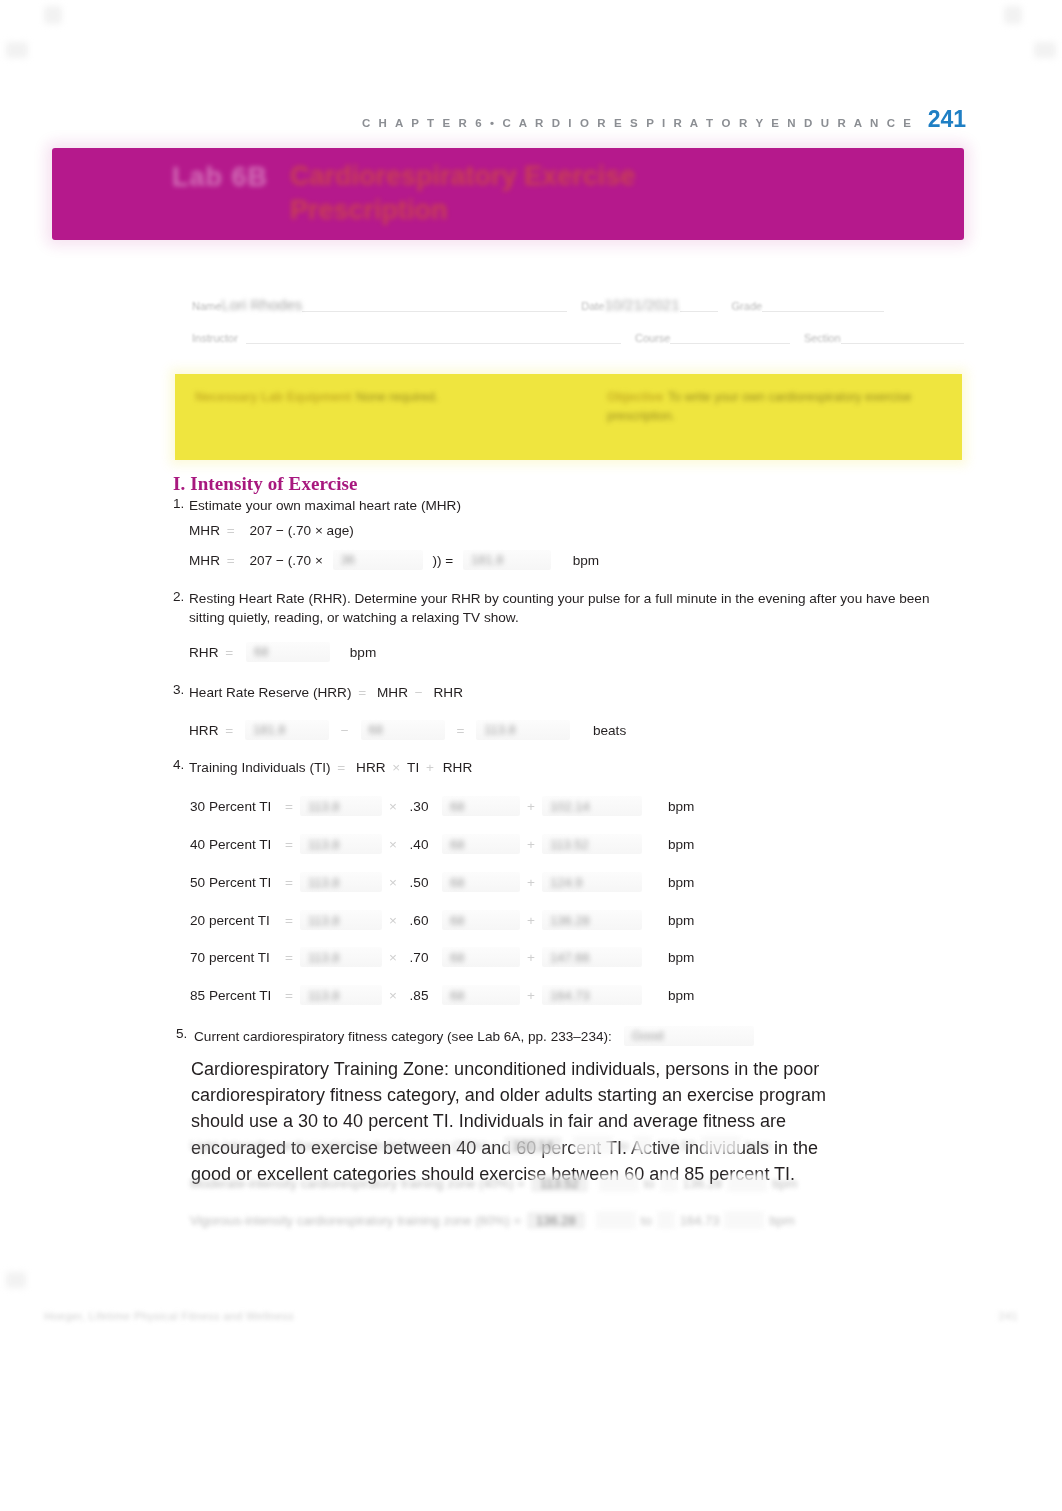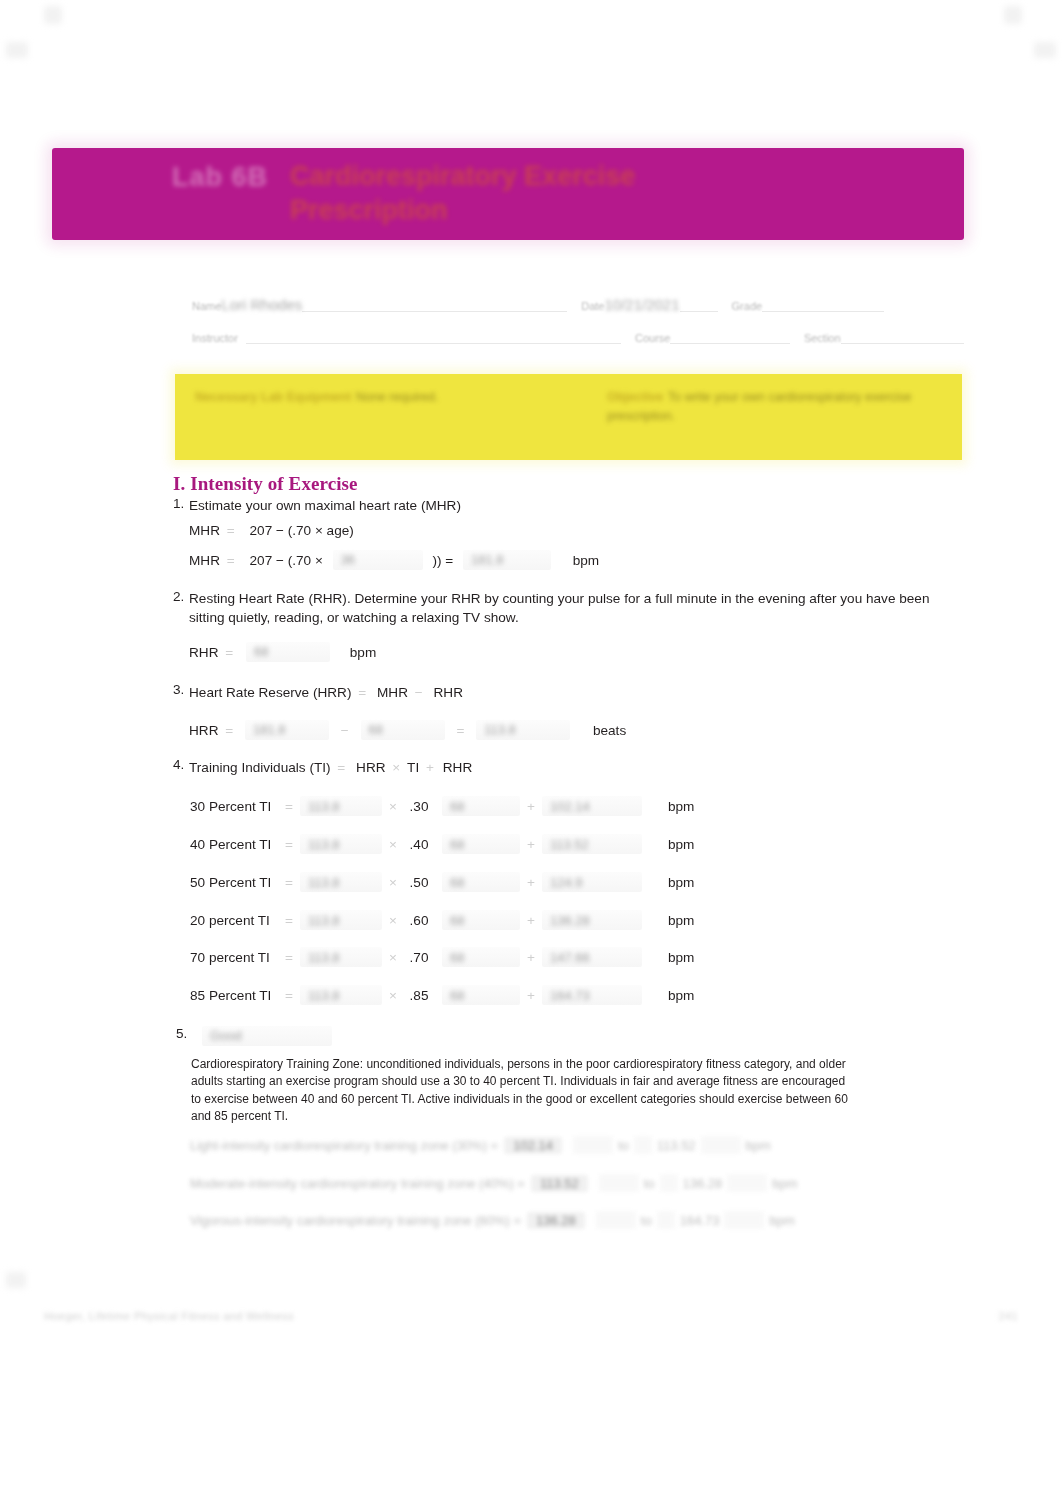--- a/index.html
+++ b/index.html
@@ -250,21 +250,21 @@
   }
   .ti-label { width: 92px; font-size: 13.6px; }
   .ti-factor { width: 38px; text-align: center; font-size: 13.6px; }
 
   
   .para {
     position: absolute;
     left: 191px;
     top: 1056px;
     width: 660px;
-    font-size: 12px;
+    font-size: 18px;
     line-height: 1.455;
     color: #231f20;
   }
 
   
   .dur-row {
     position: absolute;
     left: 190px;
     height: 22px;
     display: flex;
@@ -314,20 +314,24 @@
 <body>
 
 <div class="page">
 
   <div class="corner-mark cm-tl-1"></div>
   <div class="corner-mark cm-tl-2"></div>
   <div class="corner-mark cm-tr-1"></div>
   <div class="corner-mark cm-tr-2"></div>
   <div class="corner-mark cm-bl-1"></div>
 
+  <div class="runhead">
+    <span class="runhead-text">C H A P T E R 6 • C A R D I O R E S P I R A T O R Y E N D U R A N C E</span>
+    <span class="runhead-page">241</span>
+  </div>
 
   <div class="banner">
     <div class="banner-inner">
       <span class="banner-lab">Lab 6B</span>
       <span class="banner-title">Cardiorespiratory Exercise Prescription</span>
     </div>
   </div>
 
   <div class="idblock">
     <div class="idrow r1">
@@ -540,20 +544,21 @@
         </span>
       <span class="op">+</span>
       <span class="blank" style="width:100px; margin:0 4px;">
           <span class="ans">164.73</span>
         </span>
       <span class="unit" style="margin-left:22px">bpm</span>
     </div>
 
     <div class="num" style="left:176px; top:1026px;">5.</div>
     <div class="item" style="left:194px; top:1026px;">
+      <span class="lbl">Current cardiorespiratory fitness category (see Lab 6A, pp. 233–234):</span>
       <span class="blank" style="width:130px; margin-left:8px;">
         <span class="ans">Good</span>
       </span>
     </div>
 
     <div class="para">Cardiorespiratory Training Zone: unconditioned individuals, persons in the poor cardiorespiratory fitness category, and older adults starting an exercise program should use a 30 to 40 percent TI. Individuals in fair and average fitness are encouraged to exercise between 40 and 60 percent TI. Active individuals in the good or excellent categories should exercise between 60 and 85 percent TI.</div>
 
     <div class="dur-row" style="top:1134px;">
       <span class="dur-text">Light-intensity cardiorespiratory training zone (30%) =</span>
       <span class="dur-strong">102.14</span>

